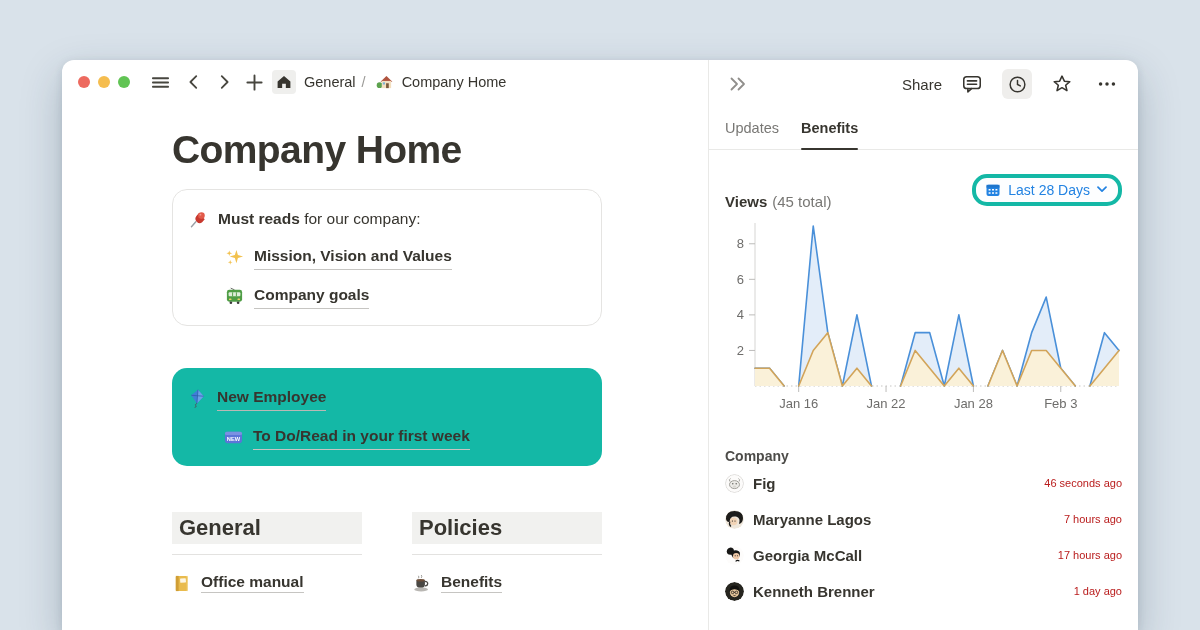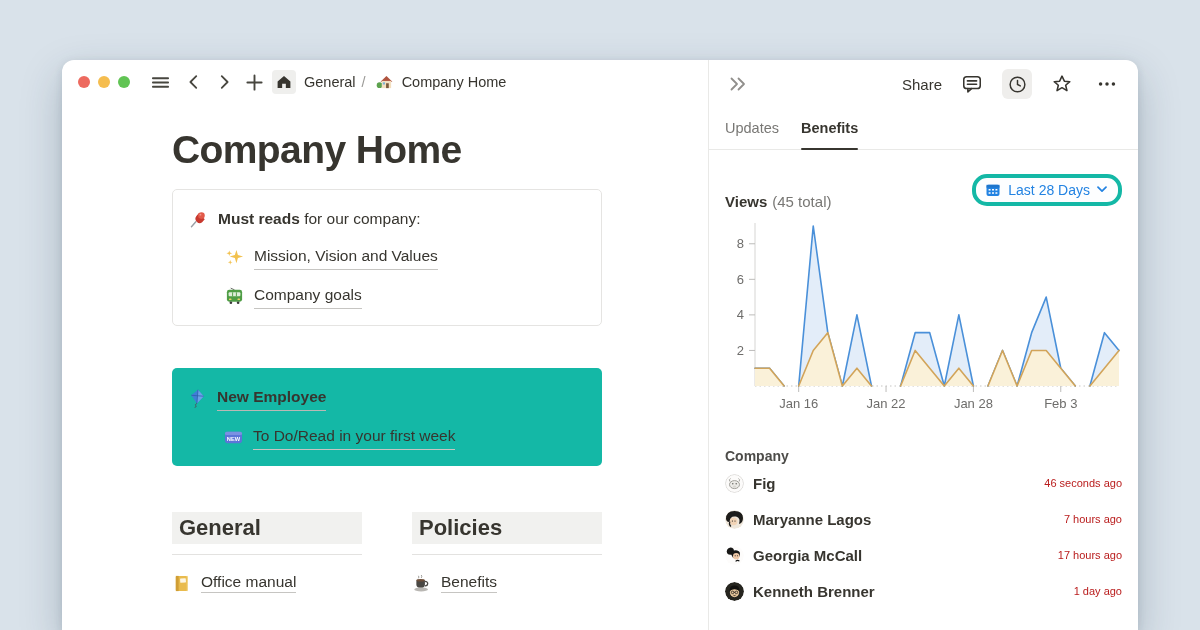--- a/index.html
+++ b/index.html
@@ -23,28 +23,28 @@
   .tb-icon { display:inline-flex; align-items:center; justify-content:center; width:24px; height:24px; border-radius:4px; flex:none; }
   .tb-icon + .tb-icon { margin-left:6px; }
   .home-chip { background:#efefed; margin-left:8px; }
   .crumb { font-size:14.5px; margin-left:8px; white-space:nowrap; }
   .crumb-sep { color:#9b9a97; margin:0 2px 0 6px; font-size:14.5px; }
   .crumb-emoji { margin-left:8px; display:inline-flex; width:18px; height:18px; }
 
   
   .doc { padding:18px 44px 0 110px; }
   .page-title { font-size:39px; font-weight:700; letter-spacing:-.6px; margin:6px 0 0 0; color:#37352f; }
-  .callout { width:430px; border-radius:5px; padding:17px 16px 16px; margin-top:17px; }
+  .callout { width:430px; border-radius:15px; padding:17px 16px 16px; margin-top:17px; }
   .callout.bordered { border:1px solid #e5e4e2; background:#fff; }
   .callout.gray { background:#14b8a6; margin-top:42px; }
   .c-row { display:flex; align-items:center; font-size:15.5px; line-height:24px; }
   .c-row.sub { margin-left:36px; margin-top:13px; }
   .icn { display:inline-flex; width:19px; height:19px; align-items:center; justify-content:center; margin-right:10px; flex:none; }
   .bold { font-weight:600; }
-  .nlink { color:#37352f; font-weight:400; border-bottom:1px solid #c6c5c2; padding-bottom:1px; cursor:pointer; }
+  .nlink { color:#37352f; font-weight:700; border-bottom:1px solid #c6c5c2; padding-bottom:1px; cursor:pointer; }
   .nlink.heavy { font-weight:600; border-bottom-color:#b9b8b5; }
 
   .columns { display:flex; gap:50px; margin-top:46px; width:430px; }
   .col { flex:1; min-width:0; }
   .col-heading { background:#f1f1ef; padding:3px 7px; }
   .col-heading h2 { margin:0; font-size:22px; font-weight:700; }
   .col-divider { border-top:1px solid #e3e2e0; margin-top:10px; }
   .col-link-row { display:flex; align-items:center; margin-top:18px; font-size:15.5px; }
 
   

